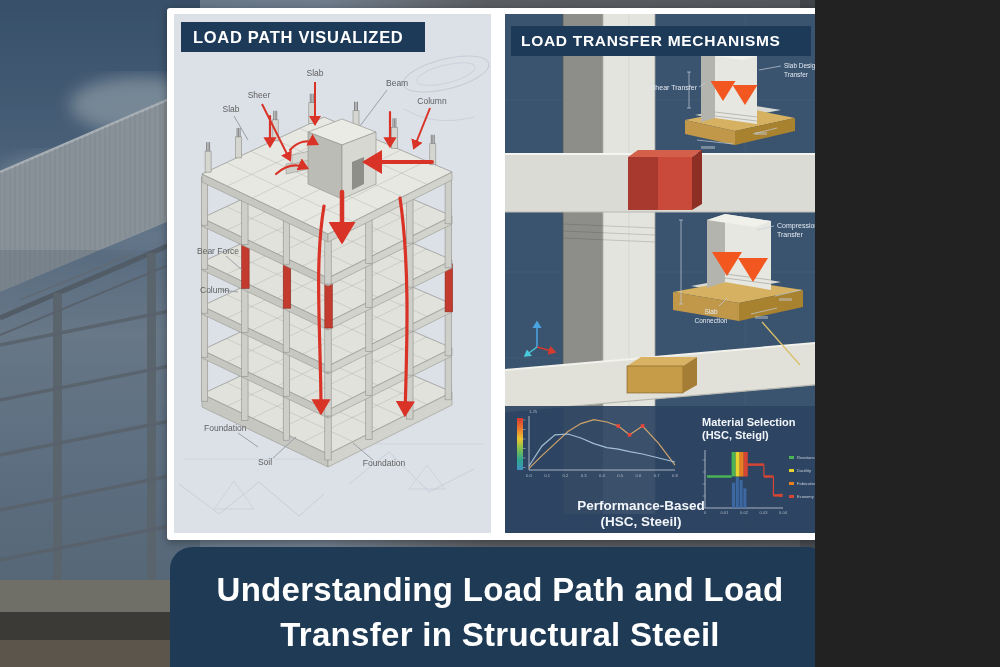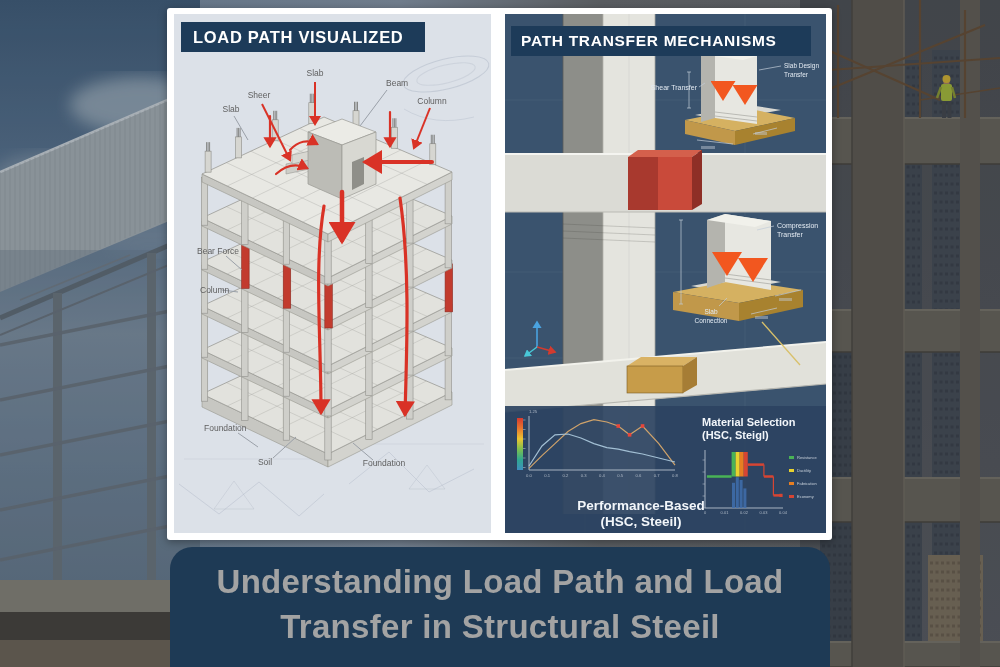--- a/index.html
+++ b/index.html
@@ -1,31 +1,31 @@
 <!DOCTYPE html>
 <html><head>
 <meta charset="utf-8">
 <style>
   html,body{margin:0;padding:0;background:#222;}
-  .stage{position:relative;width:1000px;height:667px;overflow:hidden;
+  .stage{position:relative;width:815px;height:667px;overflow:hidden;
     font-family:"Liberation Sans",sans-serif;
     background:linear-gradient(90deg,#5e7287 0%,#707d8c 40%,#5a5d61 60%,#55585c 100%);}
   .bg-svg{position:absolute;top:0;}
   .card{position:absolute;left:167px;top:8px;width:665px;height:532px;background:#ffffff;
     border-radius:3px;box-shadow:0 2px 8px rgba(0,0,0,.35);}
   .panel{position:absolute;top:6px;height:519px;overflow:hidden;}
   .panel-left{left:7px;width:317px;background:#dce1e8;}
   .panel-right{left:338px;width:321px;background:#3a536e;}
   .band{position:absolute;background:#1d3b59;color:#fff;font-weight:bold;
     letter-spacing:.7px;display:flex;align-items:center;z-index:5;}
   .band-left{left:7px;top:8px;width:232px;height:30px;font-size:16.5px;padding-left:12px;}
   .band-right{left:6px;top:12px;width:290px;height:30px;font-size:15.5px;padding-left:10px;}
   .panel svg{position:absolute;left:0;top:0;}
   .banner{position:absolute;left:170px;top:547px;width:660px;height:120px;background:#1e3a55;
-    border-radius:22px 22px 0 0;color:#a3a3a3;text-align:center;padding-top:12px;box-sizing:border-box;}
+    border-radius:22px 22px 0 0;color:#ffffff;text-align:center;padding-top:20px;box-sizing:border-box;}
   .banner-line{font-size:33px;font-weight:bold;line-height:45px;letter-spacing:.3px;}
   svg text{font-family:"Liberation Sans",sans-serif;}
 </style>
 </head>
 <body>
 
 <div class="stage">
 
   <svg id="bgL" class="bg-svg" style="left:0" width="200" height="667" viewBox="0 0 200 667" preserveAspectRatio="none">
       <defs>
@@ -740,21 +740,21 @@
             <line x1="197.5" y1="470" x2="200" y2="470" stroke="#aeb9c6" stroke-width="0.6"></line>
             <line x1="197.5" y1="458" x2="200" y2="458" stroke="#aeb9c6" stroke-width="0.6"></line>
             <line x1="197.5" y1="446" x2="200" y2="446" stroke="#aeb9c6" stroke-width="0.6"></line>
           </g>
         <text x="136" y="496" text-anchor="middle" font-size="13.5" font-weight="bold" fill="#f2f6fa">Performance-Based</text>
         <text x="136" y="512" text-anchor="middle" font-size="13.5" font-weight="bold" fill="#f2f6fa">(HSC, Steeil)</text>
         <text x="197" y="412" text-anchor="start" font-size="11" font-weight="bold" fill="#f2f6fa">Material Selection</text>
         <text x="197" y="425" text-anchor="start" font-size="11" font-weight="bold" fill="#f2f6fa">(HSC, Steigl)</text>
       </svg>
       <div class="band band-right">
-        <span>PATH TRANSFER MECHANISMS</span>
+        <span>LOAD TRANSFER MECHANISMS</span>
       </div>
     </div>
   </div>
 
   <div class="banner">
     <div class="banner-line">Understanding Load Path and Load</div>
     <div class="banner-line">Transfer in Structural Steeil</div>
   </div>
 </div>
 

